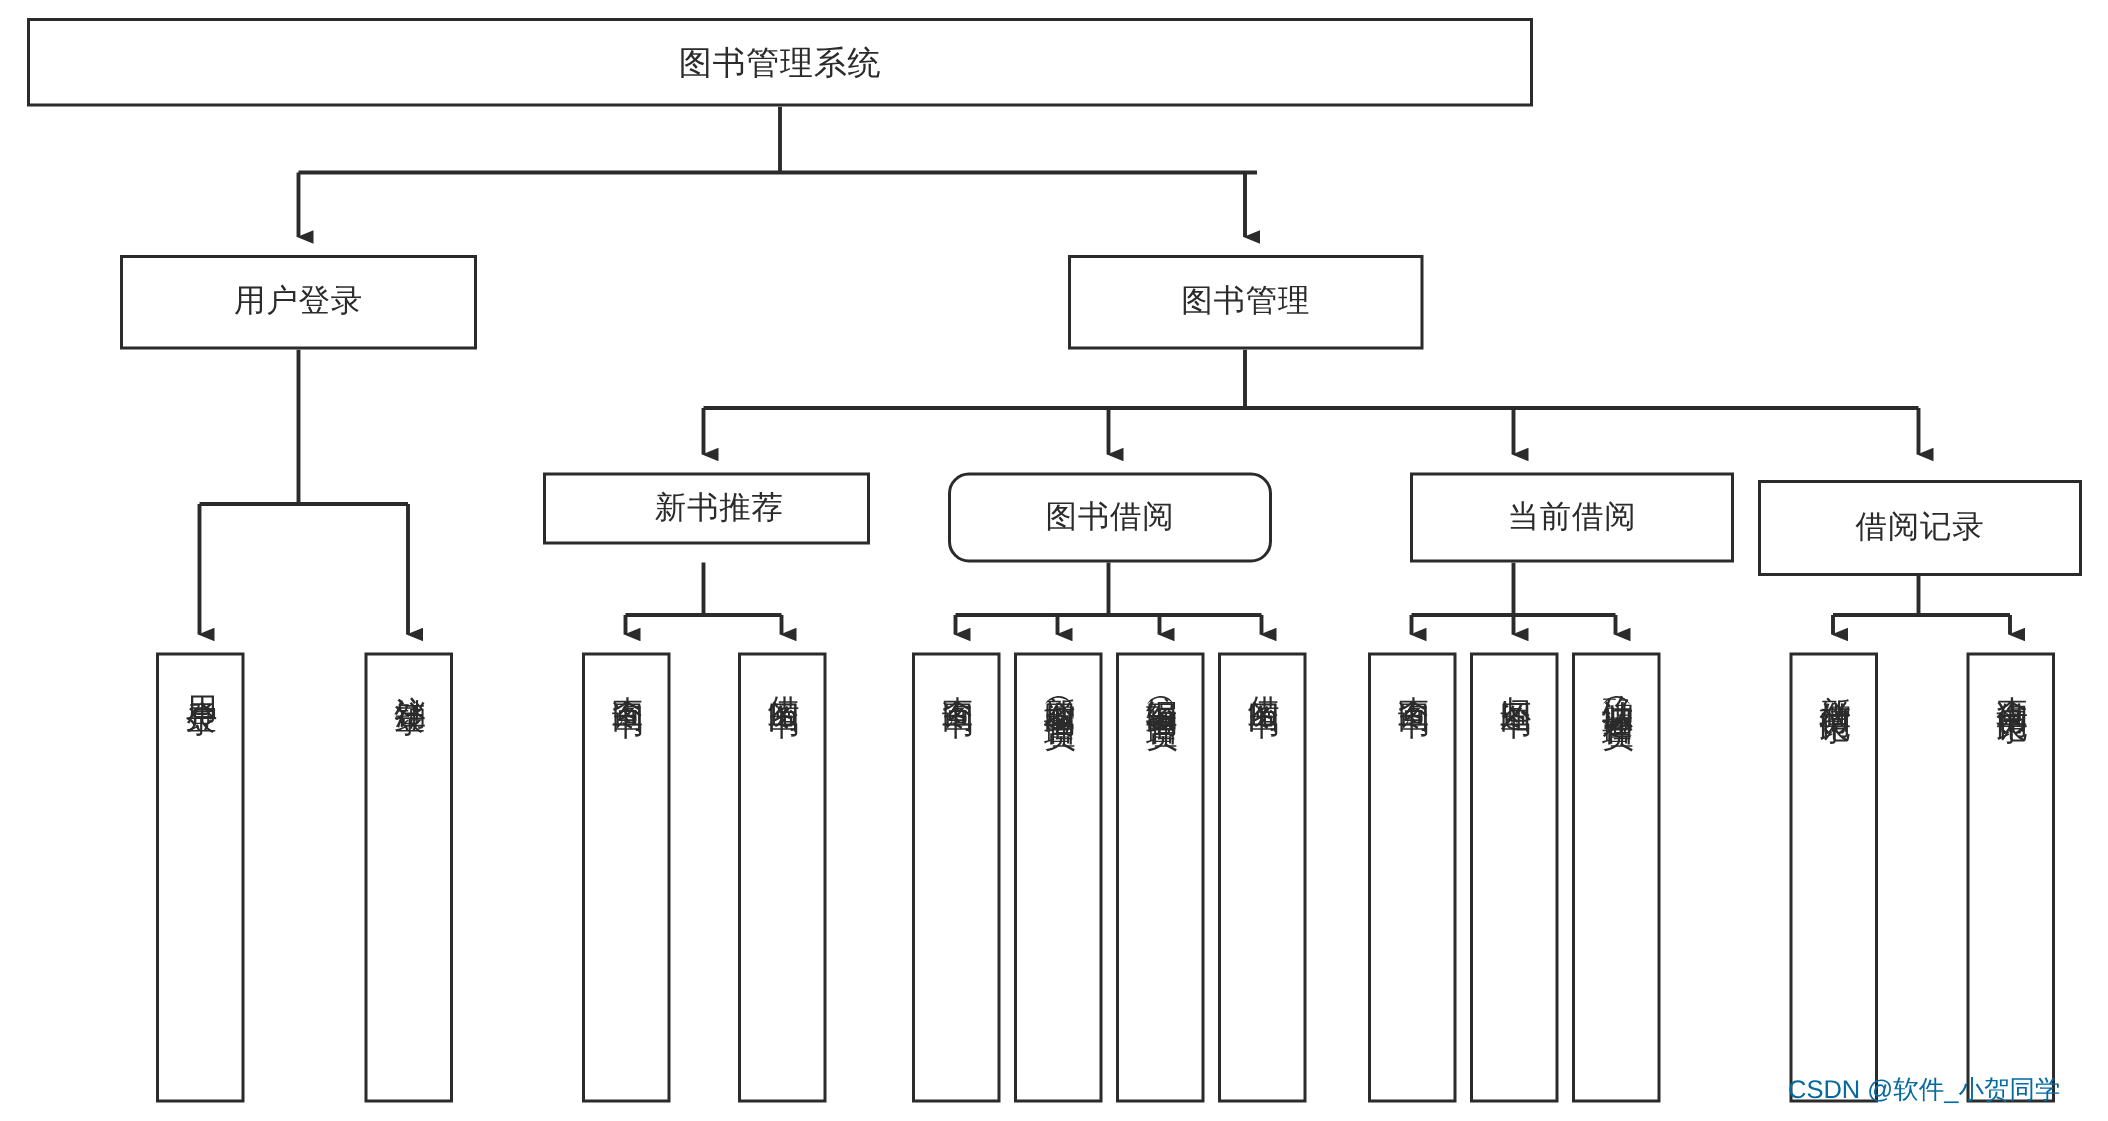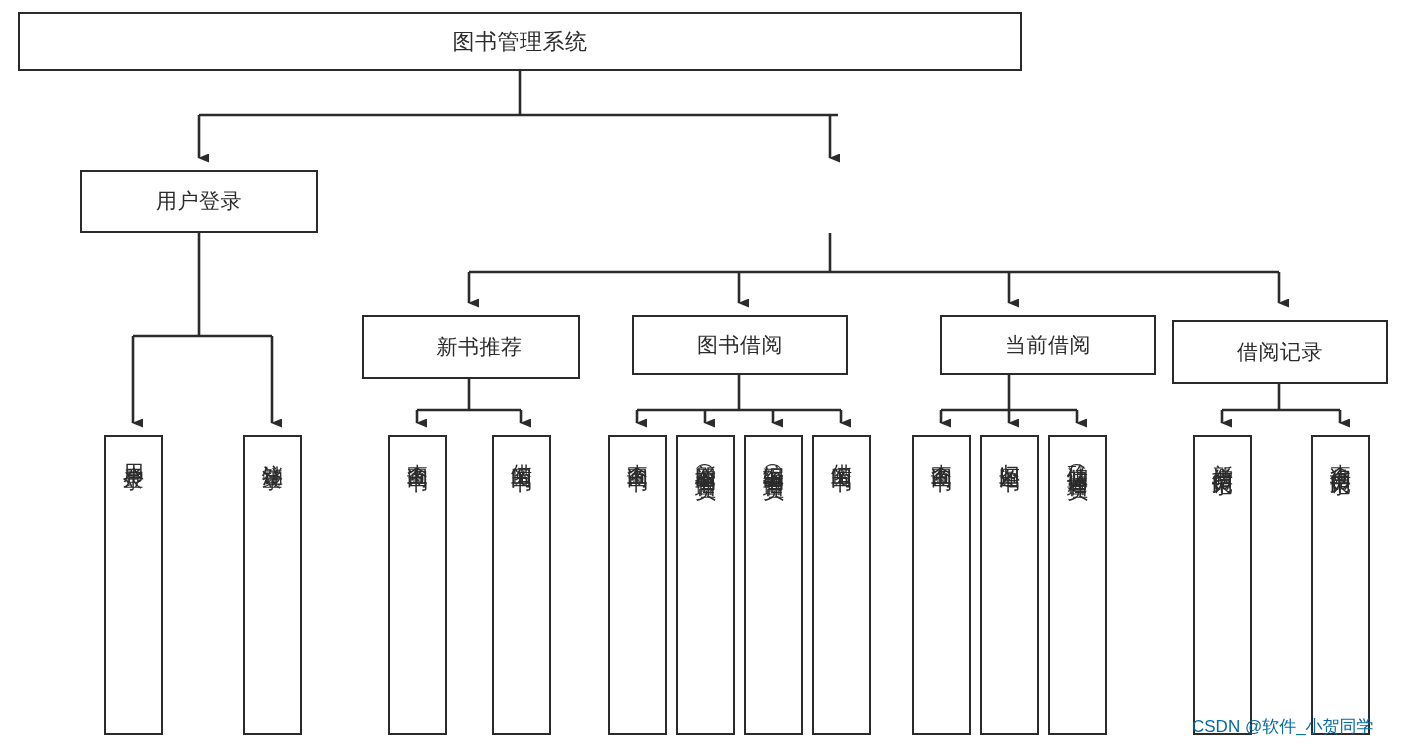--- a/index.html
+++ b/index.html
@@ -128,26 +128,29 @@
   </svg>
 
   <div class="node horiz root" style="left:18px; top:12px; width:1004px; height:59px;">
     <span class="label">图书管理系统</span>
   </div>
 
   <div class="node horiz" style="left:80px; top:170px; width:238px; height:63px;">
     <span class="label">用户登录</span>
   </div>
 
-
-  <div class="node horiz" style="left:362px; top:315px; width:218px; height:64px;padding-left:17px;">
+  <div class="node horiz" style="left:712px; top:170px; width:237px; height:63px;">
+    <span class="label">图书管理</span>
+  </div>
+
+  <div class="node horiz" style="left:362px; top:315px; width:218px; height:48px;padding-left:17px;">
     <span class="label">新书推荐</span>
   </div>
 
-  <div class="node horiz" style="left:632px; top:315px; width:216px; height:60px;">
+  <div class="node horiz" style="left:632px; top:315px; width:216px; height:60px;border-radius:14px;">
     <span class="label">图书借阅</span>
   </div>
 
   <div class="node horiz" style="left:940px; top:315px; width:216px; height:60px;">
     <span class="label">当前借阅</span>
   </div>
 
   <div class="node horiz" style="left:1172px; top:320px; width:216px; height:64px;">
     <span class="label">借阅记录</span>
   </div>

